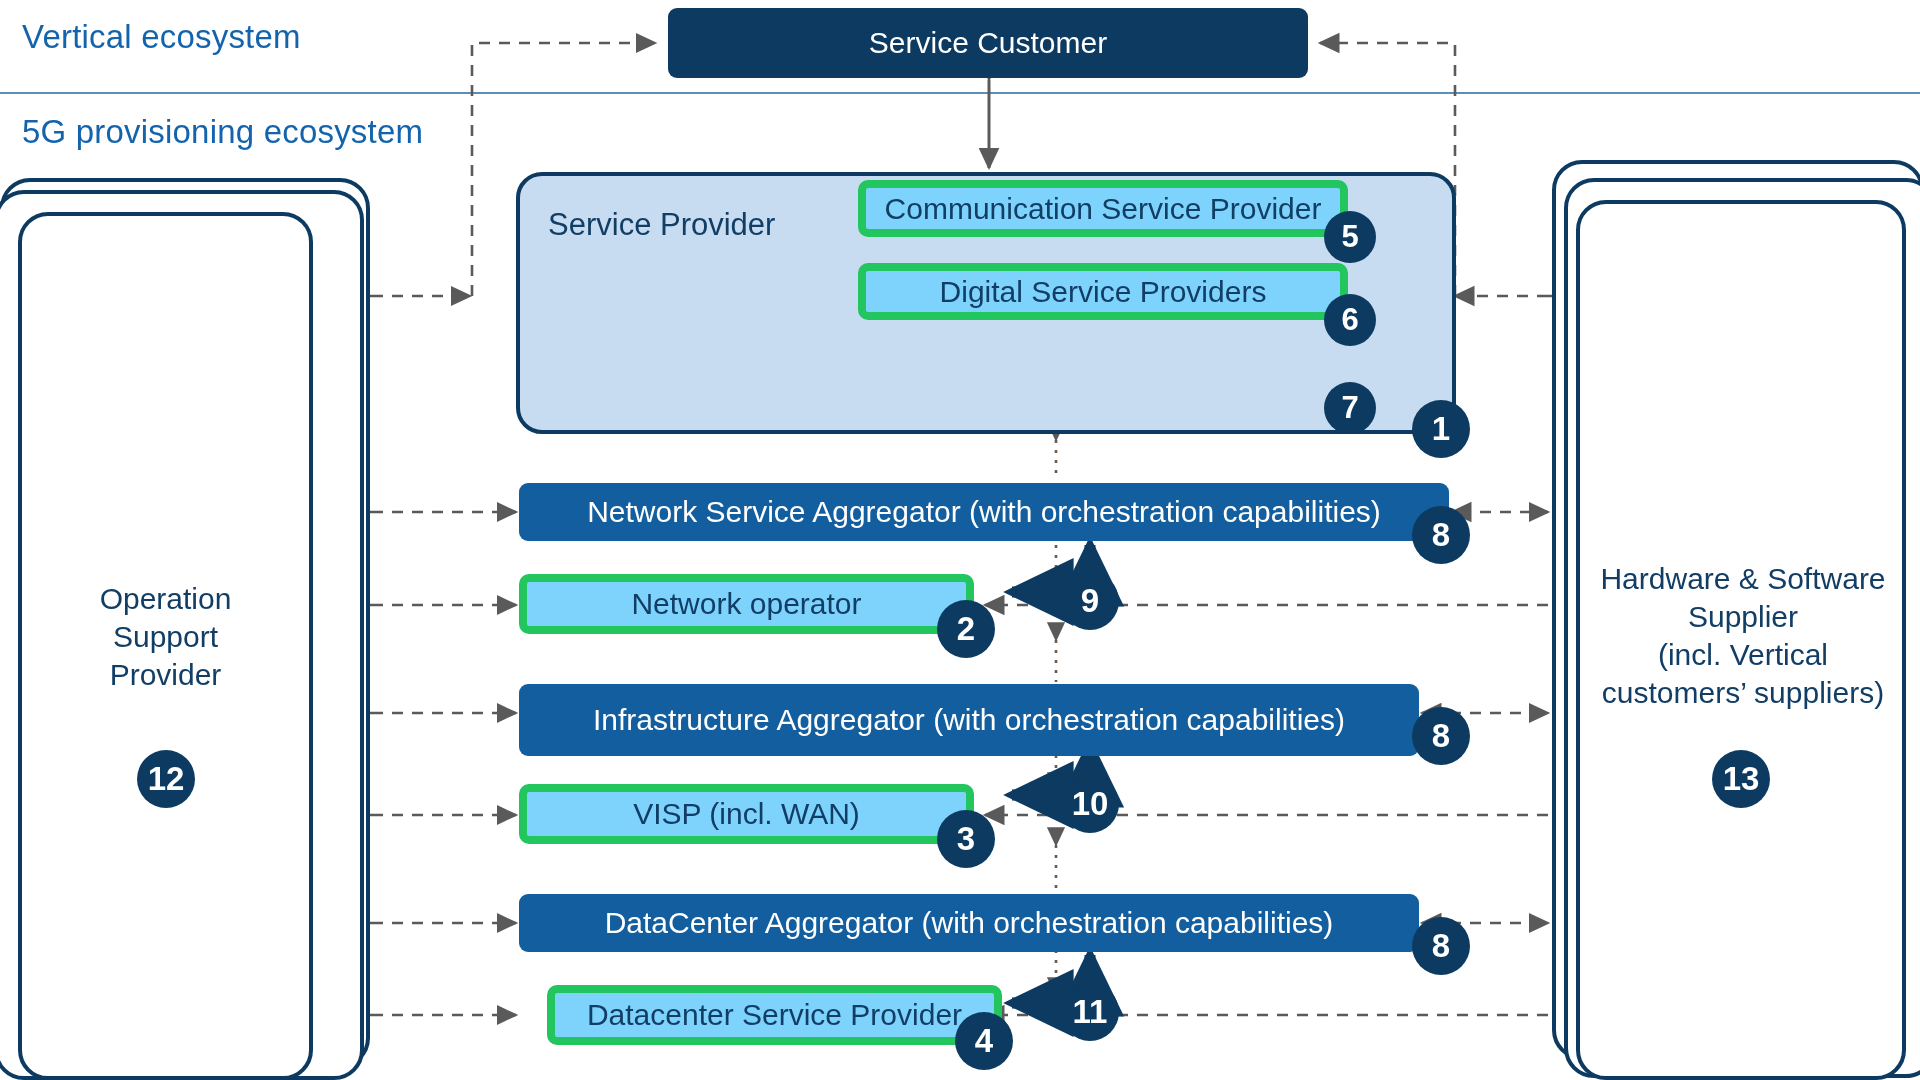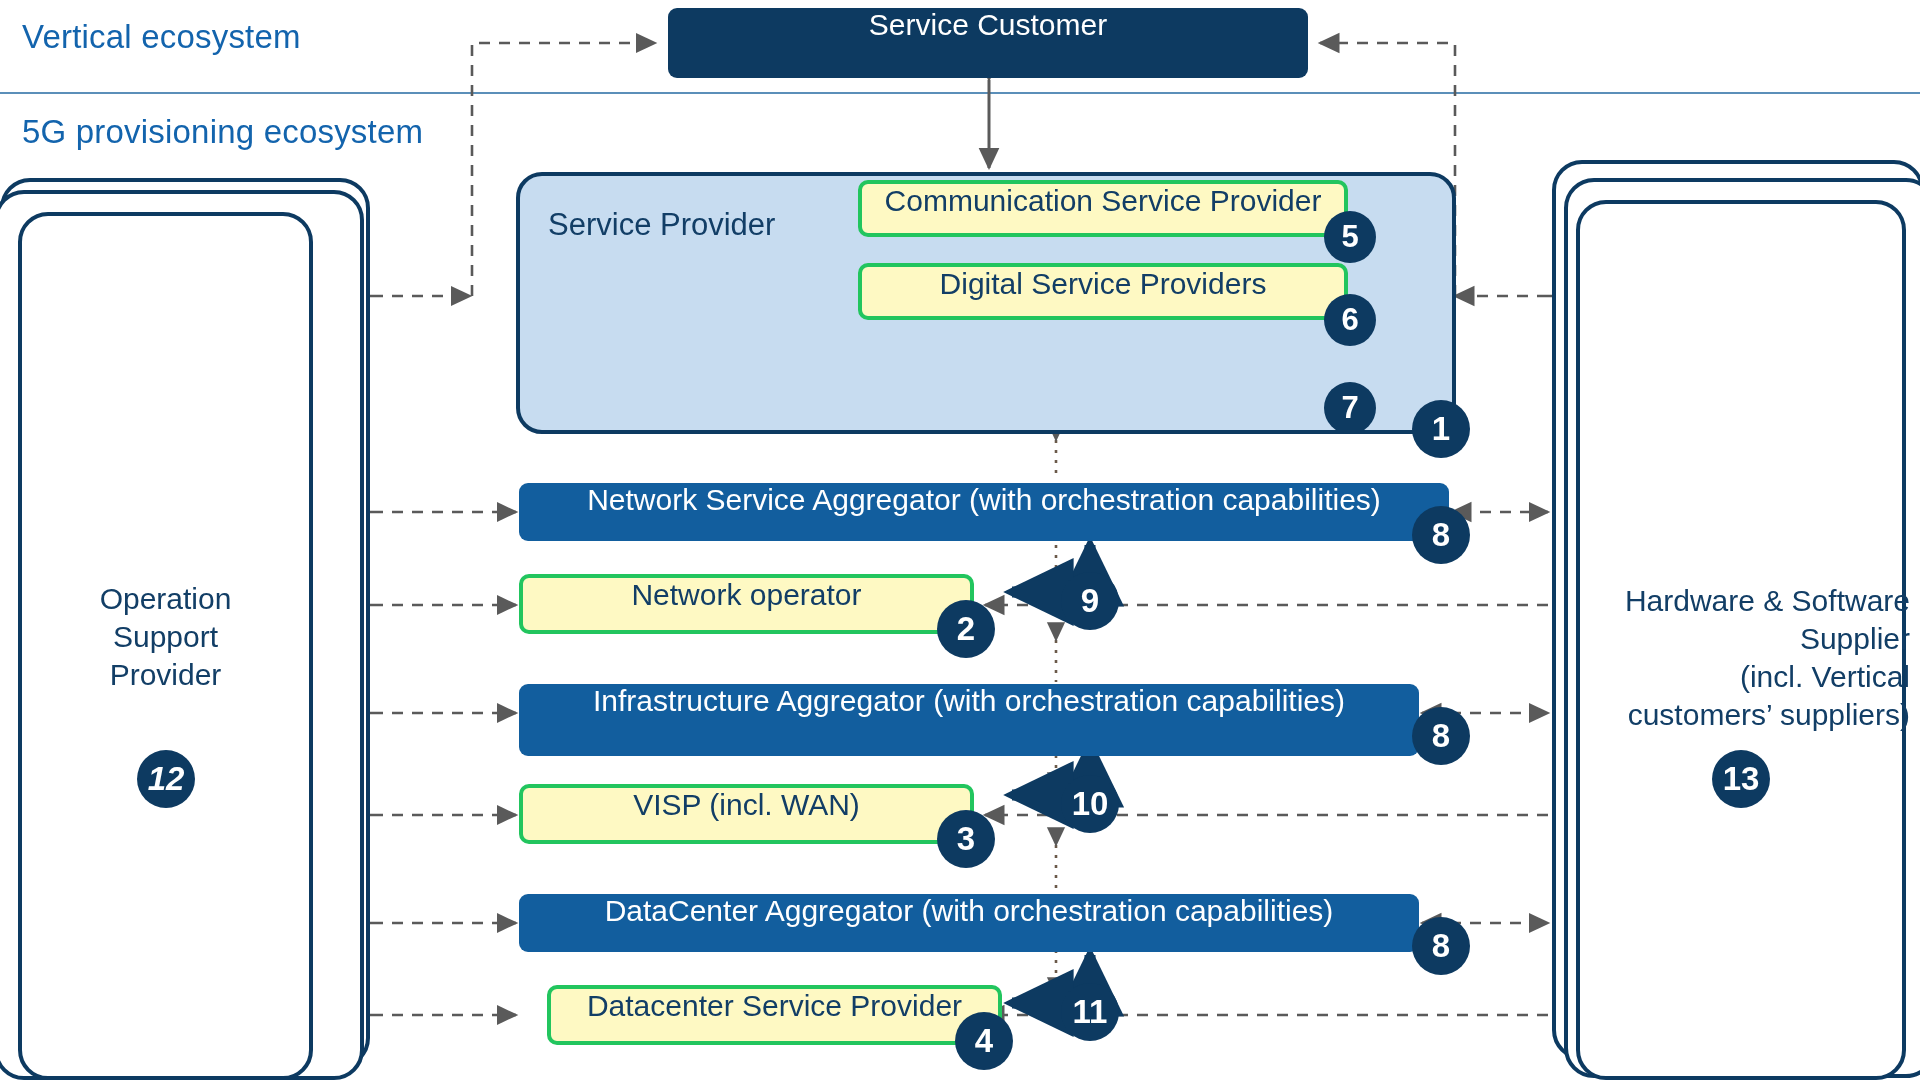--- a/index.html
+++ b/index.html
@@ -15,32 +15,32 @@
   .sect-label{
     position:absolute;color:#1364ad;font-size:33px;white-space:nowrap;
     letter-spacing:.2px;
   }
   #label-vertical{left:22px;top:18px;}
   #label-5g{left:22px;top:113px;}
 
   
   .box{
     position:absolute;box-sizing:border-box;display:flex;
-    align-items:flex-start;justify-content:center;text-align:center;
+    align-items:center;justify-content:center;text-align:center;
     white-space:nowrap;
   }
 
   .box-dark{
     background:#0d3a61;color:#ffffff;border-radius:9px;font-size:30px;
   }
   .box-blue{
     background:#125e9e;color:#ffffff;border-radius:9px;font-size:30px;
   }
   .box-white{
-    background:#fef9c3;color:#123e66;border:4px solid #22c55e;
+    background:#7dd3fc;color:#123e66;border:8px solid #22c55e;
     border-radius:10px;font-size:30px;
   }
   .box-wrap{background:#c7dcf0;border:4px solid #0d3a61;border-radius:26px;}
 
   
   .panel{
     position:absolute;box-sizing:border-box;background:#ffffff;
     border:4px solid #0d3a61;border-radius:30px;
   }
   .panel-back{border-radius:30px;}
@@ -151,26 +151,26 @@
   </div>
 
   <div class="panel panel-back" style="left:0px;top:178px;width:370px;height:890px;z-index:1;"></div>
   <div class="panel panel-back" style="left:-6px;top:190px;width:370px;height:890px;z-index:2;"></div>
   <div class="panel" style="left:18px;top:212px;width:295px;height:868px;z-index:3;"></div>
   <div class="panel-label" style="left:18px;top:580px;width:295px;z-index:4;">
     <div>Operation</div>
     <div>Support</div>
     <div>Provider</div>
   </div>
-  <div class="badge badge-md" style="left:137px;top:750px;z-index:40;font-style:italic;">12</div>
+  <div class="badge badge-md" style="left:137px;top:750px;z-index:40;">12</div>
 
   <div class="panel panel-back" style="left:1552px;top:160px;width:372px;height:900px;z-index:1;"></div>
   <div class="panel panel-back" style="left:1564px;top:178px;width:372px;height:900px;z-index:2;"></div>
   <div class="panel" style="left:1576px;top:200px;width:330px;height:880px;z-index:3;"></div>
-  <div class="panel-label" style="left:1576px;top:582px;width:334px;z-index:4;text-align:right;">
+  <div class="panel-label" style="left:1576px;top:560px;width:334px;z-index:4;">
     <div>Hardware &amp; Software</div>
     <div>Supplier</div>
     <div>(incl. Vertical</div>
     <div>customers’ suppliers)</div>
   </div>
   <div class="badge badge-md" style="left:1712px;top:750px;z-index:40;">13</div>
 
   <div class="box box-wrap" style="left:516px;top:172px;width:940px;height:262px;z-index:5;"></div>
   <div class="sp-title" style="left:548px;top:207px;z-index:8;">Service Provider</div>
 

